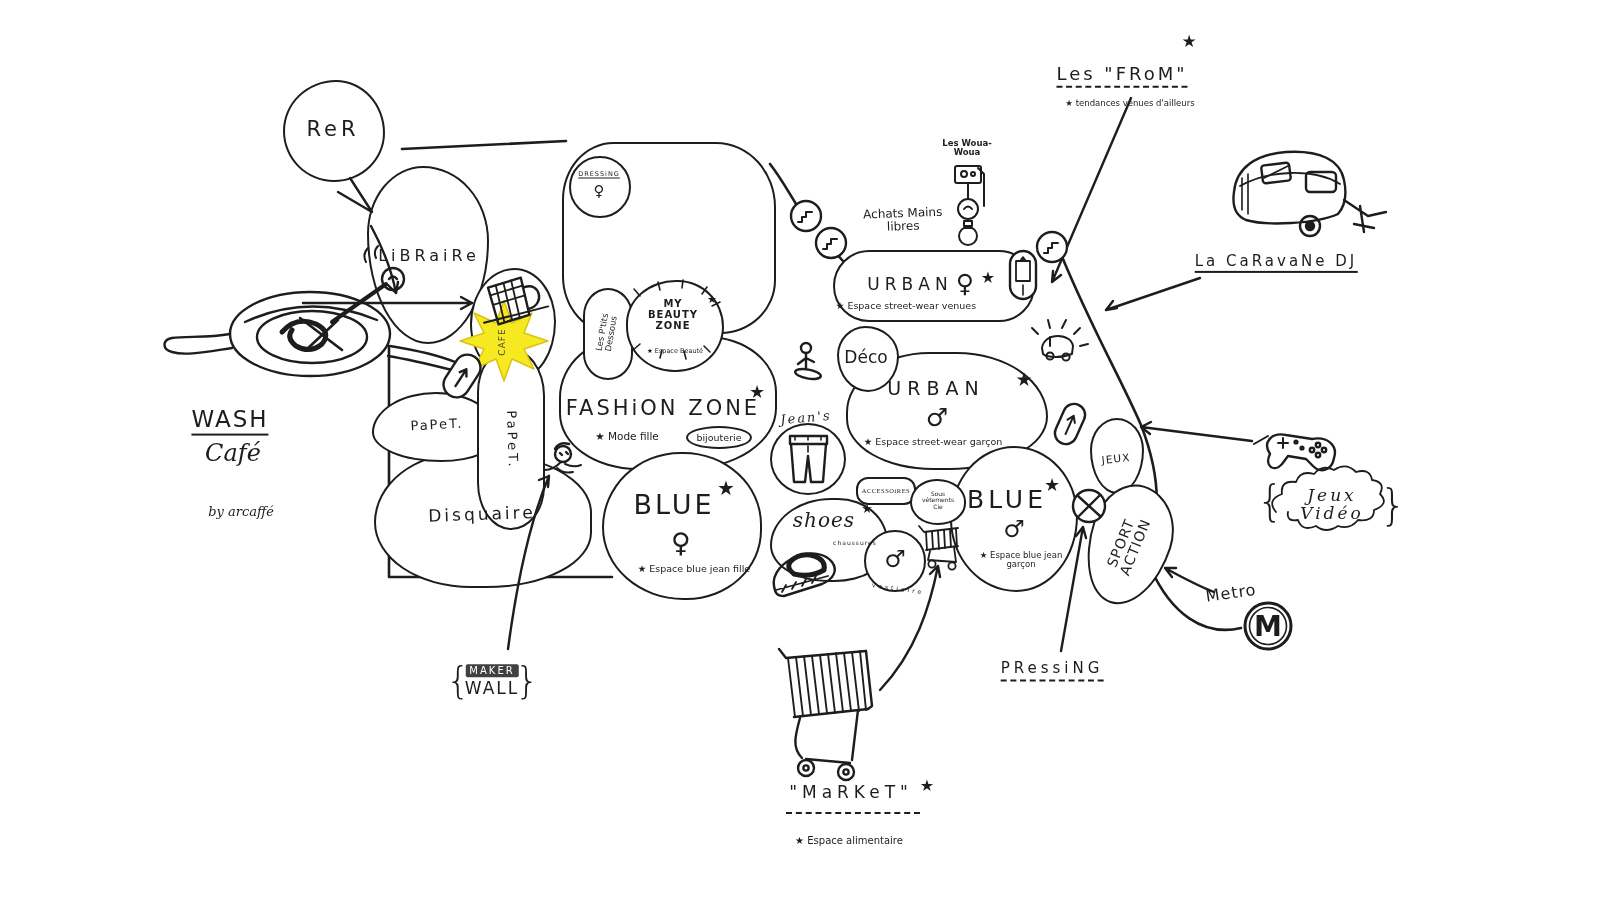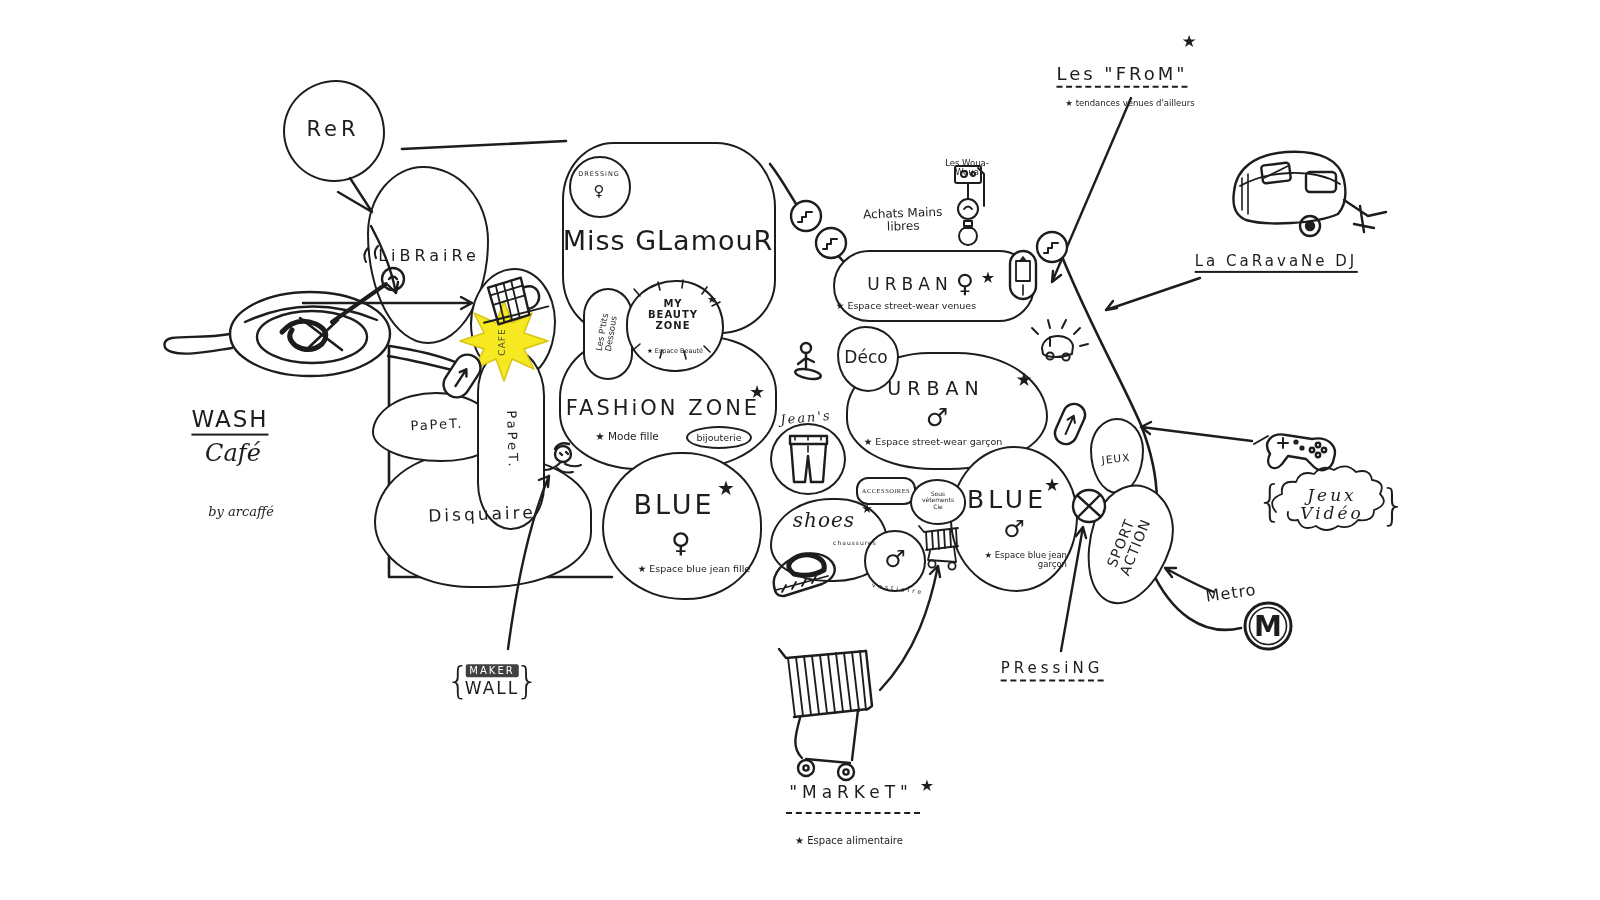--- a/index.html
+++ b/index.html
@@ -260,22 +260,21 @@
   <span class="lbl" style="left:437px;top:425px;font-size:13px;letter-spacing:2px;transform:translate(-50%,-50%) rotate(-3deg);">PaPeT.</span>
   <span class="lbl" style="left:482px;top:514px;font-size:17px;letter-spacing:3px;transform:translate(-50%,-50%) rotate(-2deg);">Disquaire</span>
 
   <span class="lbl" style="left:458px;top:681px;font-size:38px;font-weight:200;">{</span>
   <div class="lbl" style="left:492px;top:679px;">
     <div><span class="chip">MAKER</span></div>
     <div style="font-size:17px;letter-spacing:2px;margin-top:2px;">WALL</div>
   </div>
   <span class="lbl" style="left:527px;top:681px;font-size:38px;font-weight:200;">}</span>
 
-  <span class="lbl" style="left:668px;top:241px;font-size:27px;letter-spacing:1px;">Miss GLamouR</span>
-  <span class="lbl" style="left:599px;top:175px;font-size:6.5px;letter-spacing:1px;">DRESSiNG</span>
+  <span class="lbl" style="left:599px;top:175px;font-size:6.5px;letter-spacing:1px;text-decoration:underline;">DRESSiNG</span>
   <span class="lbl" style="left:599px;top:191px;font-size:15px;">♀</span>
   <div class="lbl wrap" style="left:607px;top:333px;font-size:8.5px;width:52px;transform:translate(-50%,-50%) rotate(-80deg);">Les P'tits Dessous</div>
   <div class="lbl wrap" style="left:673px;top:315px;font-size:10px;width:66px;letter-spacing:1px;font-weight:bold;">MY BEAUTY ZONE</div>
   <span class="lbl" style="left:712px;top:300px;font-size:11px;">★</span>
   <span class="lbl" style="left:675px;top:352px;font-size:6.5px;">★ Espace Beauté</span>
 
   <span class="lbl" style="left:663px;top:408px;font-size:21px;letter-spacing:3px;">FASHiON ZONE</span>
   <span class="lbl" style="left:757px;top:392px;font-size:18px;">★</span>
   <span class="lbl" style="left:627px;top:437px;font-size:10.5px;">★ Mode fille</span>
   <span class="lbl" style="left:719px;top:438px;font-size:9.5px;">bijouterie</span>
@@ -301,39 +300,39 @@
 
   <span class="lbl" style="left:866px;top:357px;font-size:17px;">Déco</span>
   <span class="lbl" style="left:936px;top:388px;font-size:19px;letter-spacing:6px;">URBAN</span>
   <span class="lbl" style="left:1024px;top:379px;font-size:19px;">★</span>
   <span class="lbl" style="left:937px;top:417px;font-size:25px;">♂</span>
   <span class="lbl" style="left:933px;top:442px;font-size:9.5px;">★ Espace street-wear garçon</span>
 
   <span class="lbl" style="left:1007px;top:499px;font-size:25px;letter-spacing:4px;">BLUE</span>
   <span class="lbl" style="left:1052px;top:485px;font-size:18px;">★</span>
   <span class="lbl" style="left:1014px;top:530px;font-size:24px;">♂</span>
-  <div class="lbl wrap" style="left:1021px;top:560px;font-size:8.5px;width:92px;text-align:right;">★ Espace blue jean garçon</div>
+  <div class="lbl wrap" style="left:1021px;top:560px;font-size:8.5px;width:92px;">★ Espace blue jean garçon</div>
 
   <span class="lbl" style="left:1116px;top:459px;font-size:10.5px;letter-spacing:1px;transform:translate(-50%,-50%) rotate(-6deg);">JEUX</span>
   <div class="lbl wrap" style="left:1128px;top:546px;font-size:14px;width:56px;letter-spacing:1px;transform:translate(-50%,-50%) rotate(-68deg);">SPORT ACTION</div>
 
   <span class="lbl uldash" style="left:1052px;top:671px;font-size:15px;letter-spacing:4px;">PRessiNG</span>
   <span class="lbl" style="left:1231px;top:593px;font-size:16px;letter-spacing:1px;transform:translate(-50%,-50%) rotate(-8deg);">Metro</span>
 
   <span class="lbl ul" style="left:1276px;top:263px;font-size:15px;letter-spacing:3px;">La CaRavaNe DJ</span>
 
   <span class="lbl" style="left:1270px;top:502px;font-size:42px;font-weight:200;">{</span>
   <div class="lbl wrap serifh" style="left:1332px;top:504px;font-size:17px;width:70px;letter-spacing:3px;">Jeux Vidéo</div>
   <span class="lbl" style="left:1393px;top:506px;font-size:42px;font-weight:200;">}</span>
 
   <span class="lbl uldash" style="left:1122px;top:76px;font-size:18px;letter-spacing:3px;">Les "FRoM"</span>
   <span class="lbl" style="left:1130px;top:104px;font-size:8.5px;">★ tendances venues d'ailleurs</span>
   <span class="lbl" style="left:1189px;top:41px;font-size:17px;">★</span>
 
-  <div class="lbl wrap" style="left:967px;top:168px;font-size:8.5px;width:60px;">Les Woua-Woua</div>
+  <div class="lbl wrap" style="left:967px;top:148px;font-size:8.5px;width:60px;font-weight:bold;">Les Woua-Woua</div>
   <div class="lbl wrap" style="left:903px;top:220px;font-size:12px;width:86px;transform:translate(-50%,-50%) rotate(-2deg);">Achats Mains libres</div>
 
   <span class="lbl" style="left:851px;top:792px;font-size:17px;letter-spacing:5px;">"MaRKeT"</span>
   <span class="lbl" style="left:927px;top:786px;font-size:16px;">★</span>
   <div style="position:absolute;left:786px;top:812px;width:134px;border-top:2.5px dashed #1d1d1d;"></div>
   <span class="lbl" style="left:849px;top:841px;font-size:10px;">★ Espace alimentaire</span>
 
 </div>
 
 </body></html>

